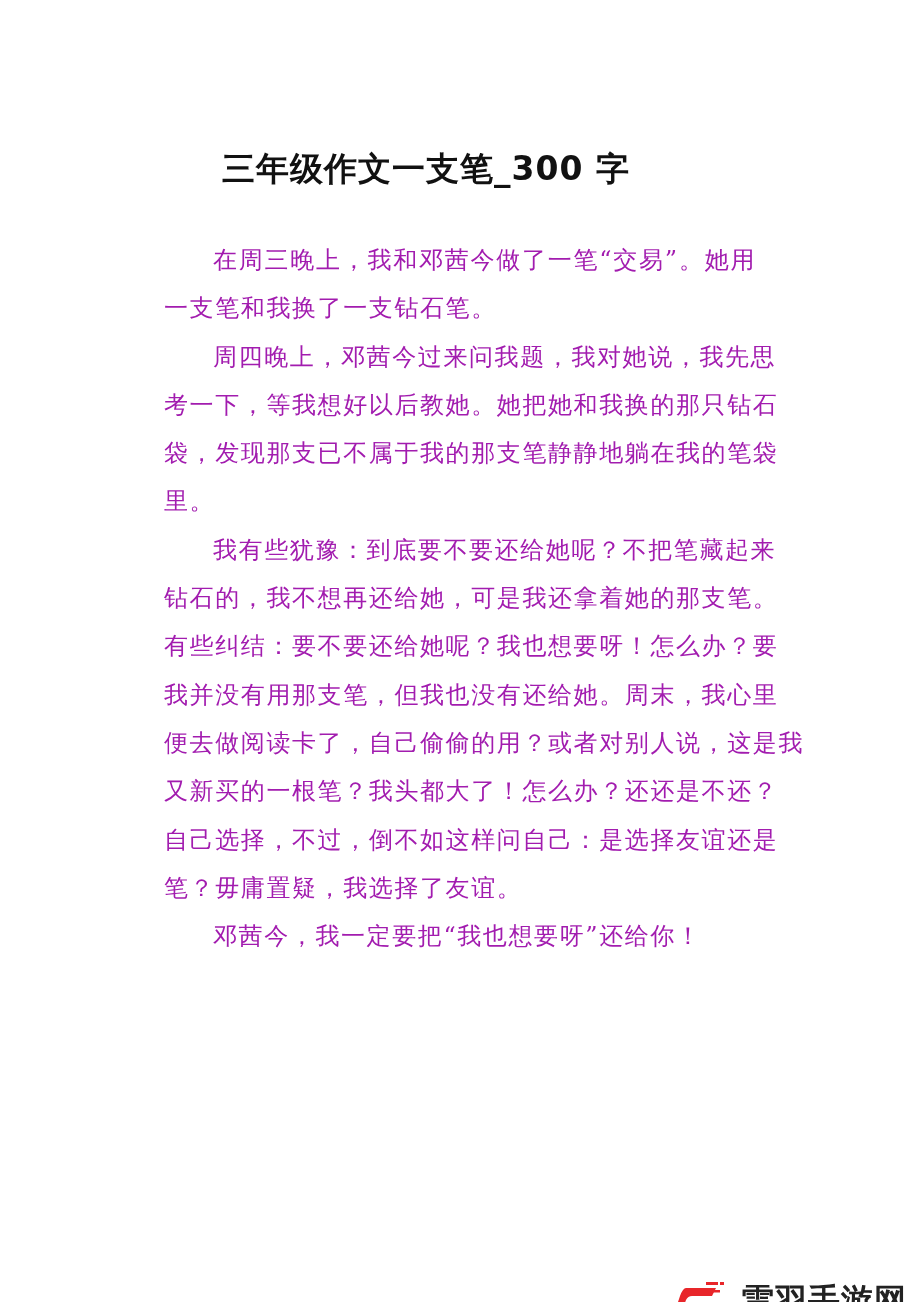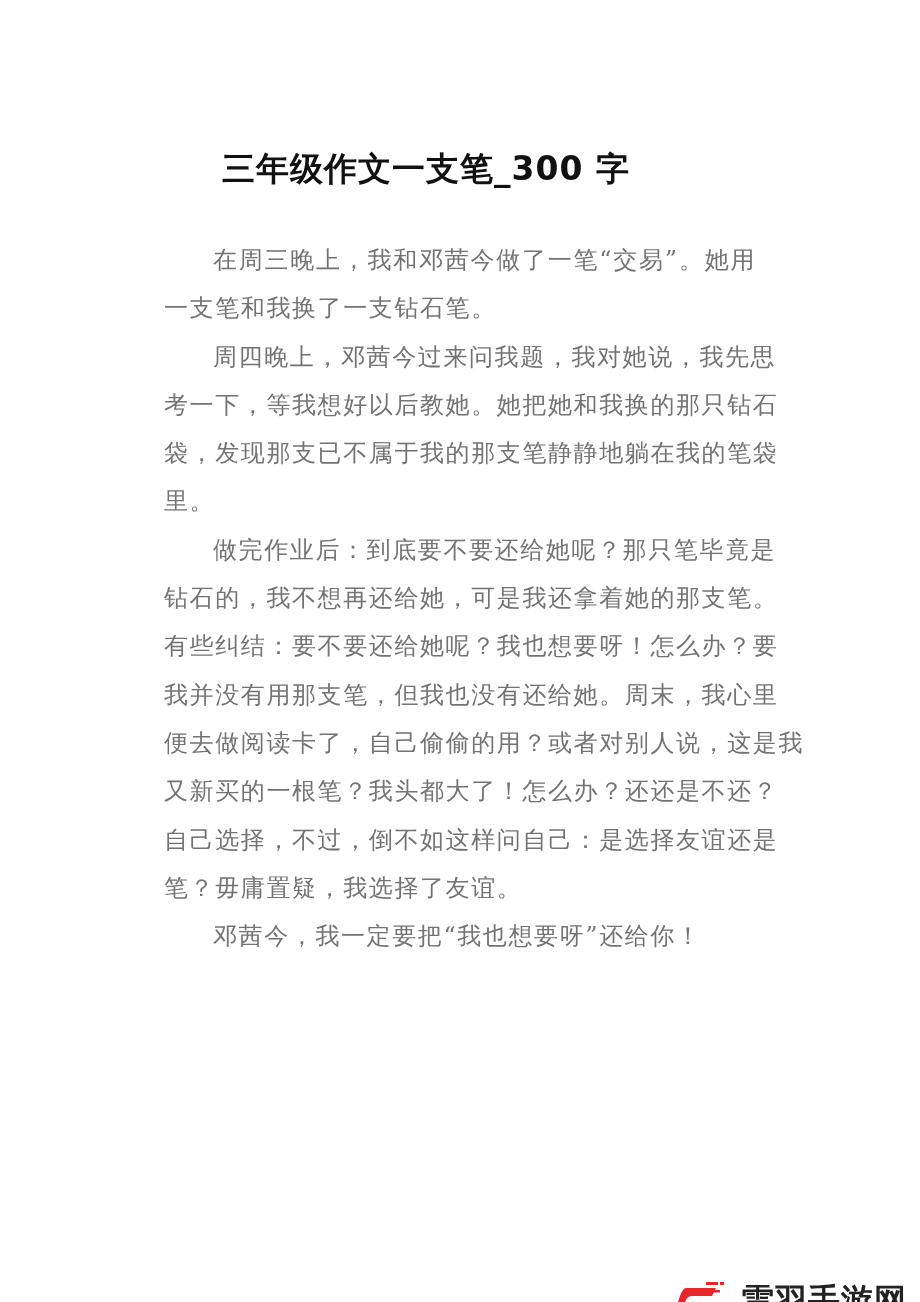--- a/index.html
+++ b/index.html
@@ -33,21 +33,21 @@
       left: 164px;
       width: 592px;
     }
     .paragraph {
       margin: 0;
       font-size: 24px;
       line-height: 48.3px;
       text-indent: 49px;
       letter-spacing: 1.6px;
       text-align: justify;
-      color: #737373;
+      color: #a21caf;
       font-weight: 300;
     }
     .line {
       display: block;
       white-space: nowrap;
       text-align: justify;
       text-align-last: justify;
     }
     .line.last {
       text-align-last: left;
@@ -114,21 +114,21 @@
     <span class="line first">在周三晚上，我和邓茜今做了一笔“交易”。她用</span>
     <span class="line last">一支笔和我换了一支钻石笔。</span>
   </p>
   <p class="paragraph" style="text-indent:0">
     <span class="line first">周四晚上，邓茜今过来问我题，我对她说，我先思</span>
     <span class="line">考一下，等我想好以后教她。她把她和我换的那只钻石</span>
     <span class="line">袋，发现那支已不属于我的那支笔静静地躺在我的笔袋</span>
     <span class="line last">里。</span>
   </p>
   <p class="paragraph" style="text-indent:0">
-    <span class="line first">做完作业后：到底要不要还给她呢？那只笔毕竟是</span>
+    <span class="line first">我有些犹豫：到底要不要还给她呢？不把笔藏起来</span>
     <span class="line">钻石的，我不想再还给她，可是我还拿着她的那支笔。</span>
     <span class="line">有些纠结：要不要还给她呢？我也想要呀！怎么办？要</span>
     <span class="line">我并没有用那支笔，但我也没有还给她。周末，我心里</span>
     <span class="line">便去做阅读卡了，自己偷偷的用？或者对别人说，这是我</span>
     <span class="line">又新买的一根笔？我头都大了！怎么办？还还是不还？</span>
     <span class="line">自己选择，不过，倒不如这样问自己：是选择友谊还是</span>
     <span class="line last">笔？毋庸置疑，我选择了友谊。</span>
   </p>
   <p class="paragraph" style="text-indent:0">
     <span class="line first last">邓茜今，我一定要把“我也想要呀”还给你！</span>

